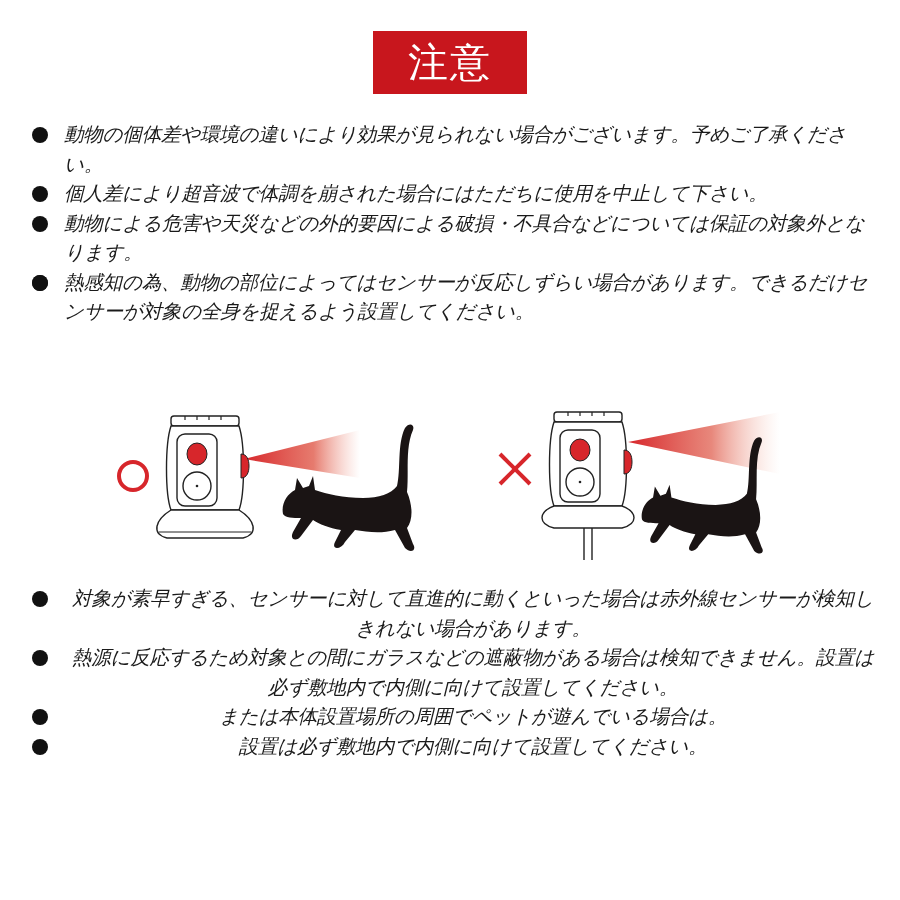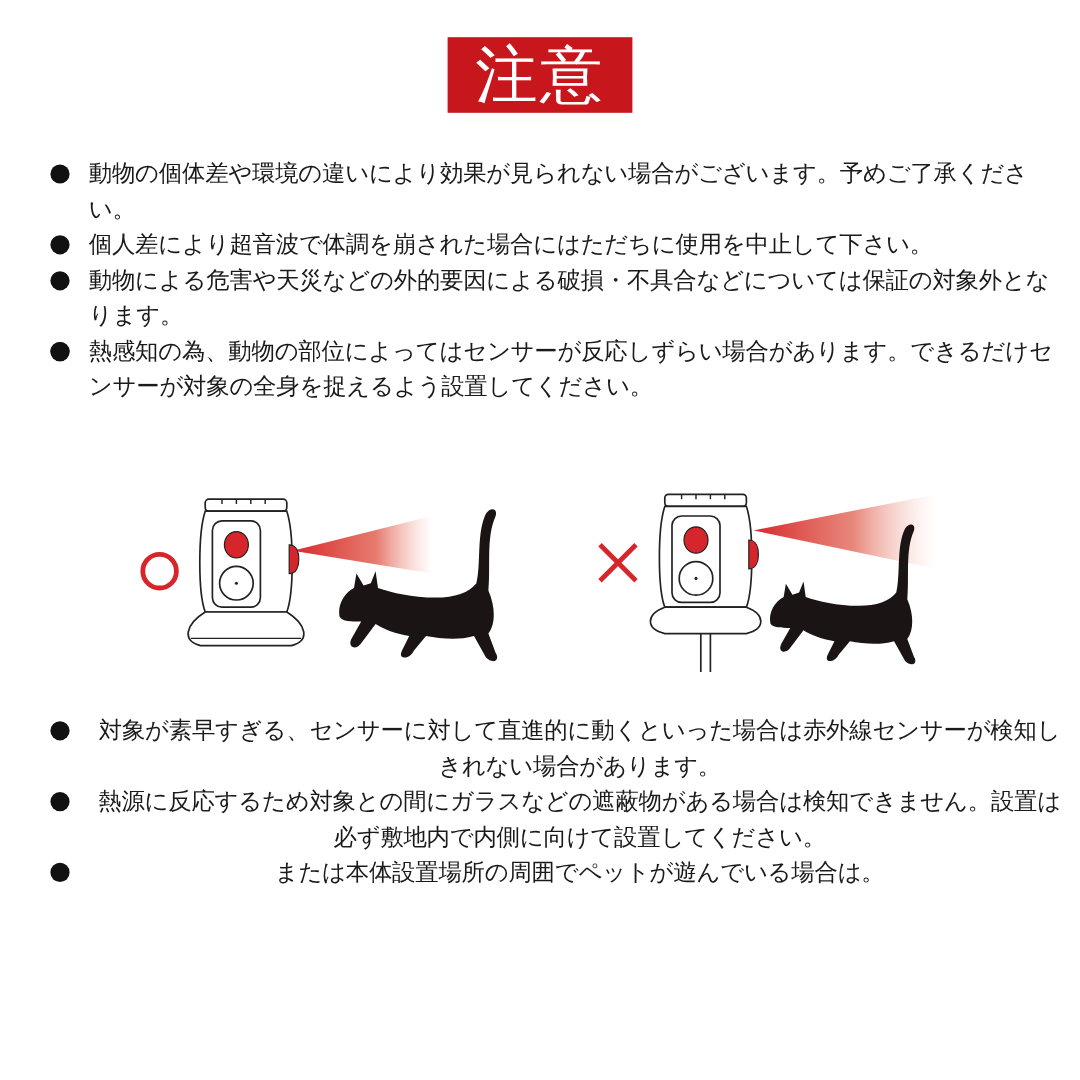--- a/index.html
+++ b/index.html
@@ -1,21 +1,21 @@
 <!DOCTYPE html>
 <html><head>
 <meta charset="utf-8">
 <style>
   html, body { margin: 0; padding: 0; background: #ffffff; }
   body { width: 900px; height: 900px; position: relative; overflow: hidden;
          font-family: "DejaVu Sans", sans-serif; color: #1a1a1a; }
   .title-box { position: absolute; left: 373px; top: 31px; width: 154px; height: 63px;
                background: #c8161d; display: flex; align-items: center; justify-content: center; }
-  .title-text { color: #ffffff; font-size: 52px; letter-spacing: 2px; font-weight: normal; }
-  .list { position: absolute; left: 32px; width: 850px; margin: 10px; padding: 0; list-style: none; }
+  .title-text { color: #ffffff; font-size: 40px; letter-spacing: 2px; font-weight: normal; }
+  .list { position: absolute; left: 32px; width: 850px; margin: 0; padding: 0; list-style: none; font-style: italic; }
   .list-a { top: 120px; }
   .list-b { top: 584px; text-align: center; }
   .item { position: relative; padding-left: 32px; font-size: 19.5px; line-height: 29.5px;
           letter-spacing: -0.2px; }
   .bullet { position: absolute; left: 0; top: 7px; width: 16px; height: 16px;
             border-radius: 50%; background: #111; }
   .illus { position: absolute; left: 0; top: 400px; width: 900px; height: 160px; }
 </style>
 </head>
 <body>
@@ -88,13 +88,14 @@
     <g transform="translate(642,492) scale(0.92)">
         <use href="#cat"></use>
       </g>
   </svg>
 </div>
 
 <ul class="list list-b">
   <li class="item"><span class="bullet"></span><span>対象が素早すぎる、センサーに対して直進的に動くといった場合は赤外線センサーが検知しきれない場合があります。</span></li>
   <li class="item"><span class="bullet"></span><span>熱源に反応するため対象との間にガラスなどの遮蔽物がある場合は検知できません。設置は必ず敷地内で内側に向けて設置してください。</span></li>
   <li class="item"><span class="bullet"></span><span>または本体設置場所の周囲でペットが遊んでいる場合は。</span></li>
+  <li class="item"><span class="bullet"></span><span>設置は必ず敷地内で内側に向けて設置してください。</span></li>
 </ul>
 
 </body></html>

